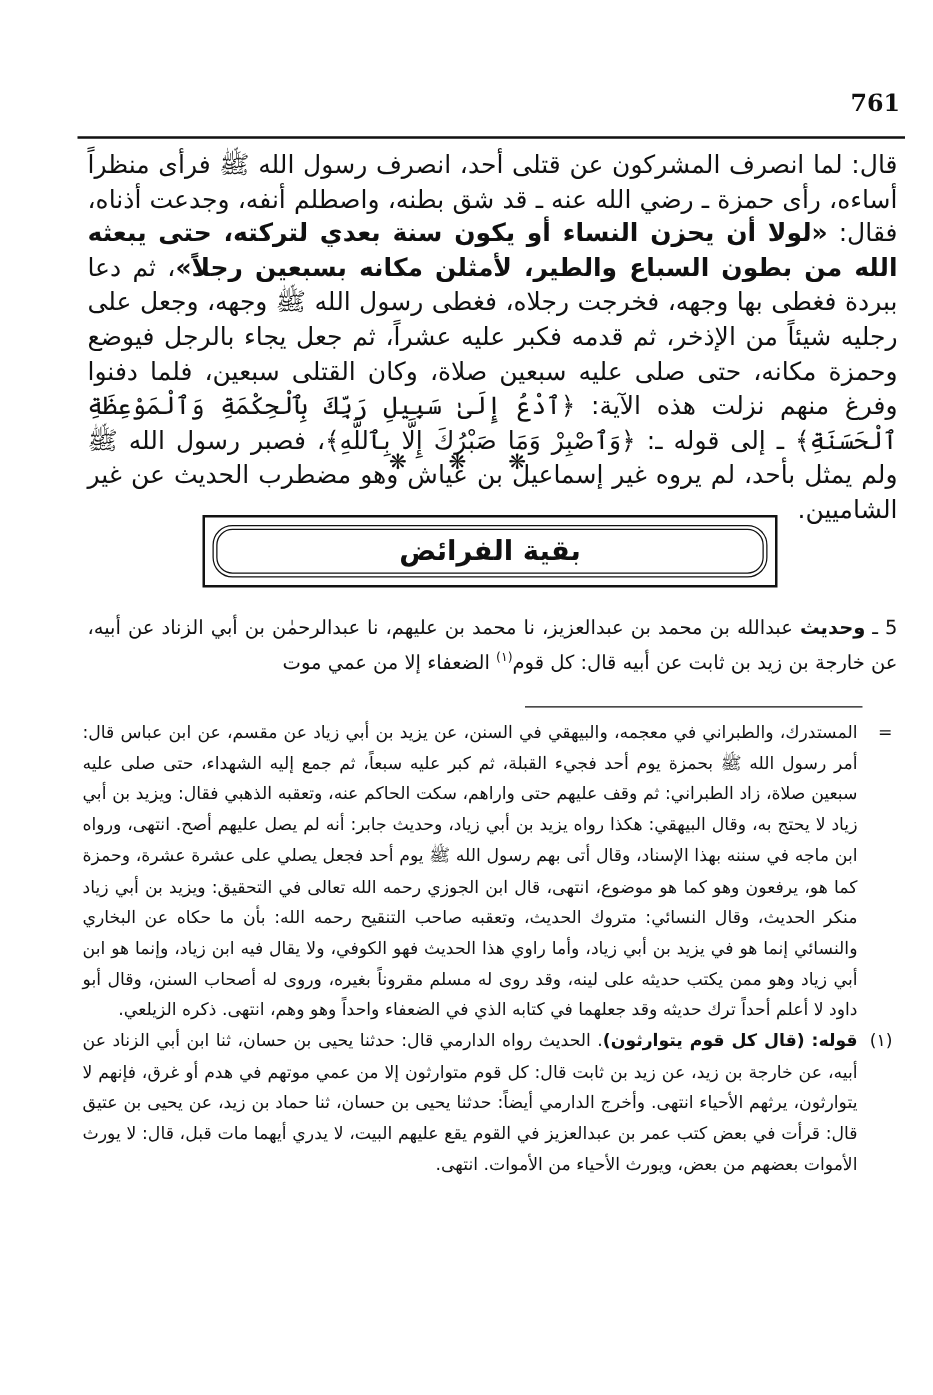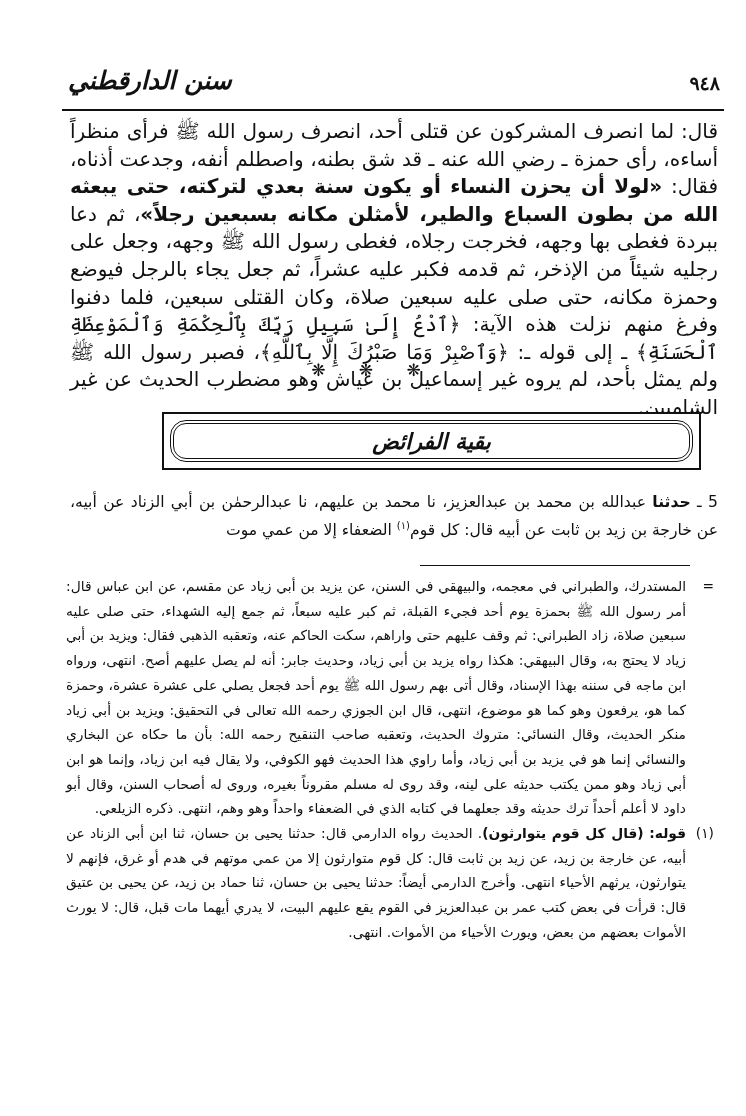--- a/index.html
+++ b/index.html
@@ -30,22 +30,22 @@
       font-size: 20px; line-height: 27.6px; font-family: "DejaVu Sans", sans-serif;
     }
     .main p { margin: 0; }
     .main b { font-weight: bold; }
     .quran { font-family: "DejaVu Serif", serif; }
     .stars {
       position: absolute; left: 0; right: 0; top: 360px; text-align: center;
       font-size: 17px; letter-spacing: 14px; direction: rtl;
     }
     .title-frame {
-      position: absolute; left: 162px; top: 412px; width: 539px; height: 58px;
-      border: 2px solid #111; box-sizing: border-box; background: #fff; font-style: italic;
+      position: absolute; left: 162px; top: 412px; width: 460px; height: 58px;
+      border: 2px solid #111; box-sizing: border-box; background: #fff;
     }
     .title-inner {
       position: absolute; left: 6px; right: 6px; top: 6px; bottom: 6px;
       border: 4px double #111; border-radius: 16px; box-sizing: border-box;
       display: flex; align-items: center; justify-content: center;
     }
     .title-text {
       font-size: 22px; font-weight: bold; direction: rtl;
       font-family: "DejaVu Sans", sans-serif;
     }
@@ -70,39 +70,38 @@
       position: absolute; right: 2px; top: 0; font-weight: normal;
     }
     .fn b { font-weight: bold; }
   </style>
 </head>
 <body>
 
 <div class="page">
 
   <div class="header">
-    <span class="page-number">٩٤٨</span>
-    <span class="running-title">سنن الدارقطني</span>
+    <span class="page-number">761</span>
   </div>
   <div class="header-rule"></div>
 
   <div class="main">
     <p><span>قال: لما انصرف المشركون عن قتلى أحد، انصرف رسول الله ﷺ فرأى منظراً أساءه، رأى حمزة ـ رضي الله عنه ـ قد شق بطنه، واصطلم أنفه، وجدعت أذناه، فقال: </span><b>«لولا أن يحزن النساء أو يكون سنة بعدي لتركته، حتى يبعثه الله من بطون السباع والطير، لأمثلن مكانه بسبعين رجلاً»</b><span>، ثم دعا ببردة فغطى بها وجهه، فخرجت رجلاه، فغطى رسول الله ﷺ وجهه، وجعل على رجليه شيئاً من الإذخر، ثم قدمه فكبر عليه عشراً، ثم جعل يجاء بالرجل فيوضع وحمزة مكانه، حتى صلى عليه سبعين صلاة، وكان القتلى سبعين، فلما دفنوا وفرغ منهم نزلت هذه الآية: </span><span class="quran">﴿ٱدْعُ إِلَىٰ سَبِيلِ رَبِّكَ بِٱلْحِكْمَةِ وَٱلْمَوْعِظَةِ ٱلْحَسَنَةِ﴾</span><span> ـ إلى قوله ـ: </span><span class="quran">﴿وَٱصْبِرْ وَمَا صَبْرُكَ إِلَّا بِٱللَّهِ﴾</span><span>، فصبر رسول الله ﷺ ولم يمثل بأحد، لم يروه غير إسماعيل بن عياش وهو مضطرب الحديث عن غير الشاميين.</span></p>
   </div>
 
   <div class="stars">❋ ❋ ❋</div>
 
   <div class="title-frame">
     <div class="title-inner">
       <span class="title-text">بقية الفرائض</span>
     </div>
   </div>
 
   <div class="hadith">
-    <p><span>5 ـ</span> <b>حدثنا</b><span> عبدالله بن محمد بن عبدالعزيز، نا محمد بن عليهم، نا عبدالرحمٰن بن أبي الزناد عن أبيه، عن خارجة بن زيد بن ثابت عن أبيه قال: كل قوم</span><sup>(١)</sup><span> الضعفاء إلا من عمي موت</span></p>
+    <p><span>5 ـ</span> <b>وحديث</b><span> عبدالله بن محمد بن عبدالعزيز، نا محمد بن عليهم، نا عبدالرحمٰن بن أبي الزناد عن أبيه، عن خارجة بن زيد بن ثابت عن أبيه قال: كل قوم</span><sup>(١)</sup><span> الضعفاء إلا من عمي موت</span></p>
   </div>
 
   <div class="fn-rule"></div>
 
   <div class="footnotes">
     <p class="fn">
       <span class="fn-mark">=</span>
       <span>المستدرك، والطبراني في معجمه، والبيهقي في السنن، عن يزيد بن أبي زياد عن مقسم، عن ابن عباس قال: أمر رسول الله ﷺ بحمزة يوم أحد فجيء القبلة، ثم كبر عليه سبعاً، ثم جمع إليه الشهداء، حتى صلى عليه سبعين صلاة، زاد الطبراني: ثم وقف عليهم حتى واراهم، سكت الحاكم عنه، وتعقبه الذهبي فقال: ويزيد بن أبي زياد لا يحتج به، وقال البيهقي: هكذا رواه يزيد بن أبي زياد، وحديث جابر: أنه لم يصل عليهم أصح. انتهى، ورواه ابن ماجه في سننه بهذا الإسناد، وقال أتى بهم رسول الله ﷺ يوم أحد فجعل يصلي على عشرة عشرة، وحمزة كما هو، يرفعون وهو كما هو موضوع، انتهى، قال ابن الجوزي رحمه الله تعالى في التحقيق: ويزيد بن أبي زياد منكر الحديث، وقال النسائي: متروك الحديث، وتعقبه صاحب التنقيح رحمه الله: بأن ما حكاه عن البخاري والنسائي إنما هو في يزيد بن أبي زياد، وأما راوي هذا الحديث فهو الكوفي، ولا يقال فيه ابن زياد، وإنما هو ابن أبي زياد وهو ممن يكتب حديثه على لينه، وقد روى له مسلم مقروناً بغيره، وروى له أصحاب السنن، وقال أبو داود لا أعلم أحداً ترك حديثه وقد جعلهما في كتابه الذي في الضعفاء واحداً وهو وهم، انتهى. ذكره الزيلعي.</span>
     </p>
     <p class="fn">

